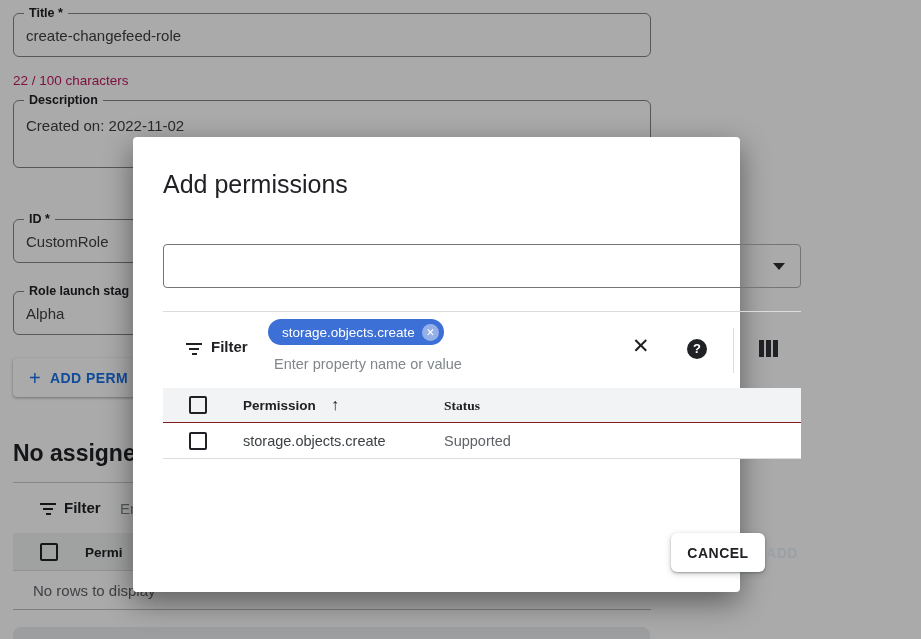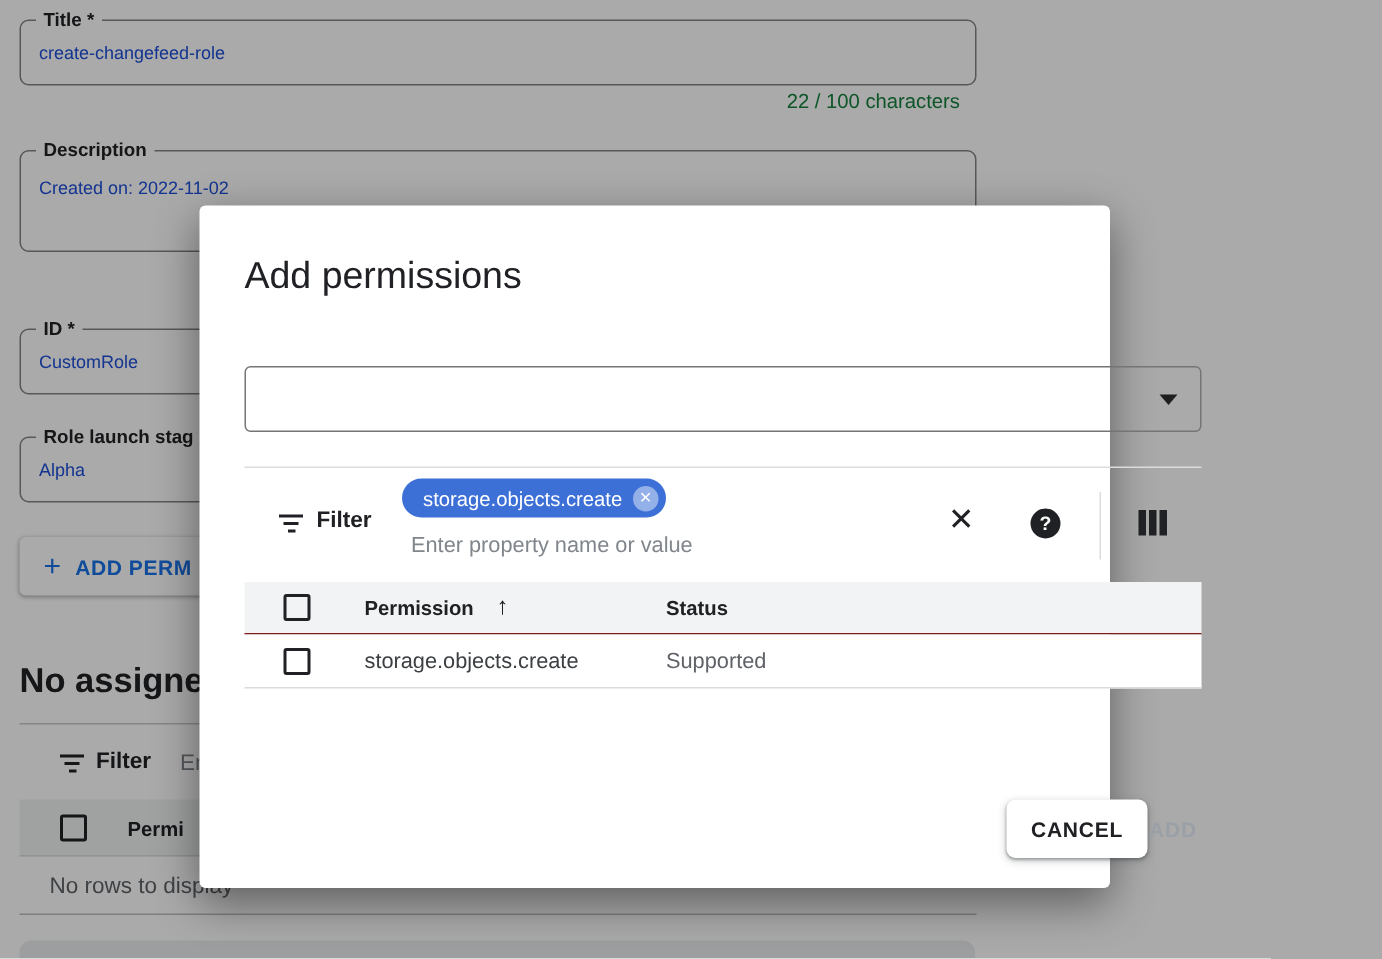--- a/index.html
+++ b/index.html
@@ -15,25 +15,25 @@
   .bg-layer { position:absolute; inset:0; z-index:1; }
   .field {
     position:absolute; border:1px solid #80868b; border-radius:6px; background:#fff;
   }
   .field .flabel {
     position:absolute; top:-8px; left:10px; background:#fff; padding:0 5px;
     font-size:12.5px; font-weight:700; color:#202124; white-space:nowrap;
   }
   .field .fvalue {
     position:absolute; left:12px; top:50%; transform:translateY(-50%);
-    font-size:12px; color:#1d4ed8; white-space:nowrap;
+    font-size:15px; color:#404040; white-space:nowrap;
   }
   .counter {
-    position:absolute; left:13px; top:60px; width:627px; text-align:right;
-    font-size:13.5px; color:#15803d;
+    position:absolute; left:13px; top:73px; width:627px; text-align:left;
+    font-size:13.5px; color:#be185d;
   }
   .raised-btn {
     position:absolute; background:#fff; border-radius:4px;
     box-shadow:0 1px 3px rgba(0,0,0,.35);
     display:flex; align-items:center;
   }
   .addperm-btn {
     left:13px; top:358px; width:170px; height:39px; padding-left:16px; gap:9px;
     color:#1a73e8; font-size:14px; font-weight:700; letter-spacing:.4px; cursor:pointer;
   }
@@ -109,21 +109,21 @@
   .cols-icon { left:596px; top:28px; display:flex; gap:2px; }
   .cols-icon i { width:5px; height:17px; background:#202124; }
 
   .mtable { position:absolute; left:30px; top:251px; width:638px; }
   .mthead { position:relative; height:35px; background:#f1f3f4; border-bottom:1px solid #7f1d1d; }
   .mtrow  { position:relative; height:36px; background:#fff; border-bottom:1px solid #dadce0; }
   .mthead .cb { left:26px; top:8px; }
   .mtrow  .cb { left:26px; top:9px; }
   .col-perm { left:80px; top:10px; }
   .sort-arrow { position:absolute; left:168px; top:8px; font-size:16px; font-weight:700; cursor:pointer; }
-  .col-status { left:281px; top:10px; }
+  .col-status { left:281px; top:10px;font-family:Liberation Serif, serif; }
   .cell { position:absolute; font-size:14.5px; white-space:nowrap; }
   .cell-perm { left:80px; top:10px; color:#3c4043; }
   .cell-status { left:281px; top:10px; color:#5f6368; }
 
   .cancel-btn {
     left:515px; top:396px; width:94px; height:39px; justify-content:center;
     font-size:14px; font-weight:700; letter-spacing:.5px; color:#202124; cursor:pointer;
     border-radius:6px; box-shadow:0 1px 2px rgba(60,64,67,.4), 0 2px 6px rgba(60,64,67,.25);margin-left:23px;
   }
   .add-btn {

